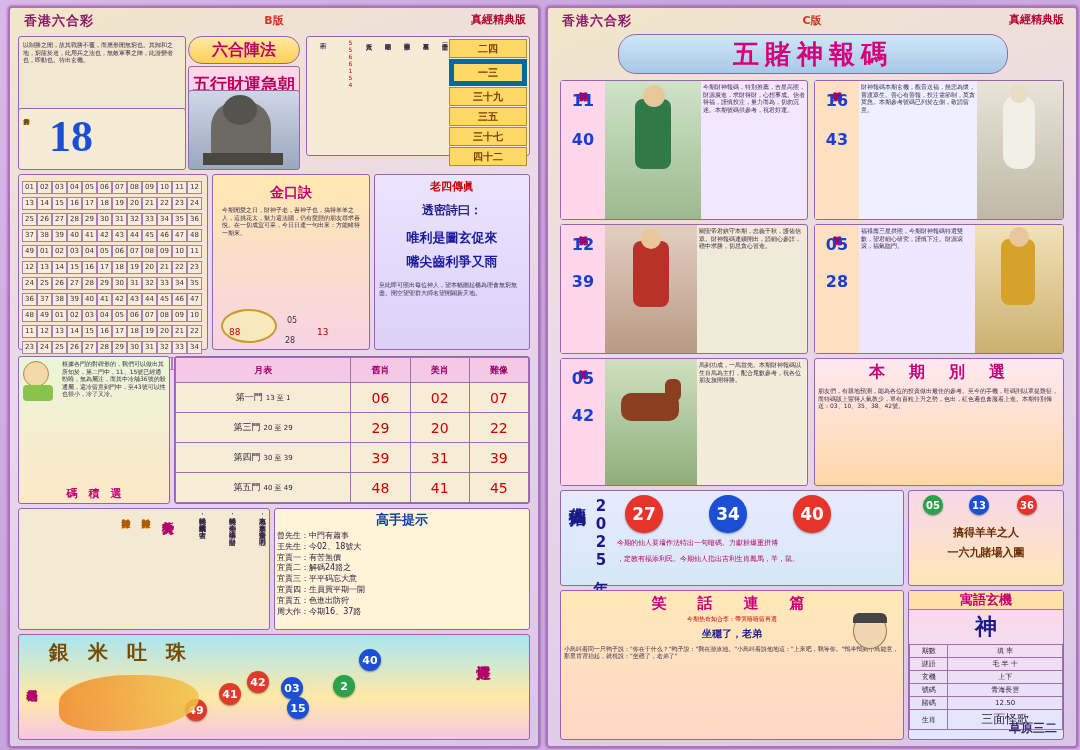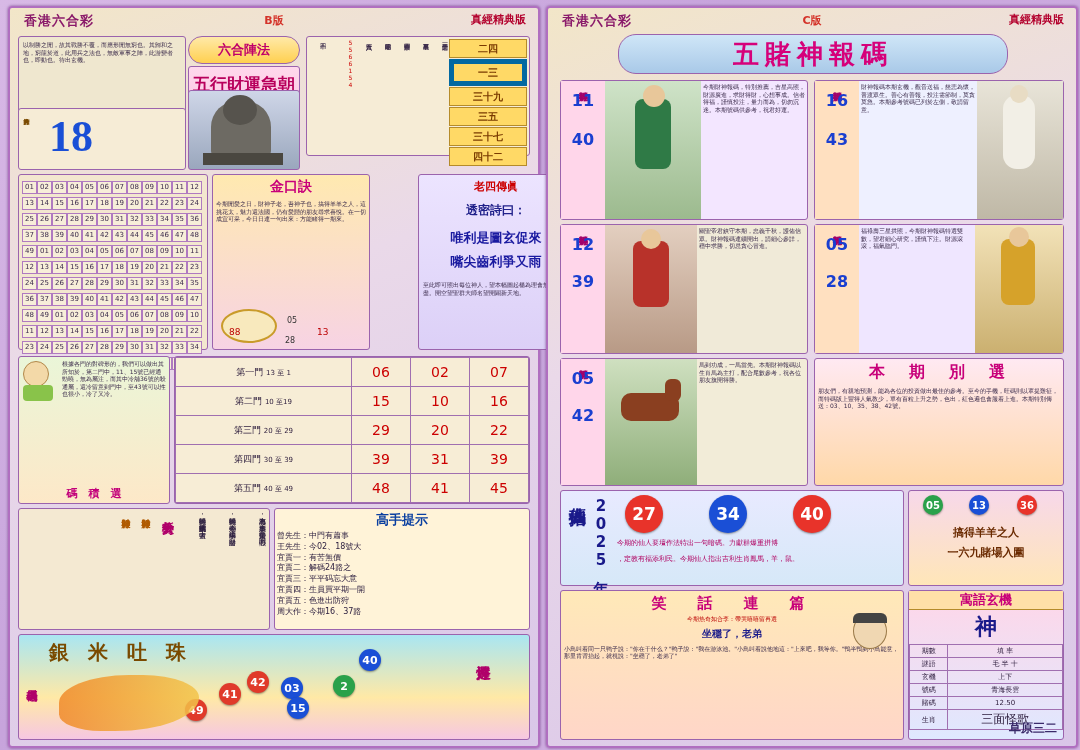--- a/index.html
+++ b/index.html
@@ -49,21 +49,21 @@
       <span class="t1">香港六合彩</span>
       <span class="t2">B版</span>
       <span class="t3">真經精典版</span>
     </div>
 
     <div class="box" style="left:8px;top:28px;width:168px;height:100px;background:#efe7cf;padding:4px;">
       <div class="tiny">以制勝之閒，故其戰勝不覆，而應形閒無窮也。其歸和之地，窮龍於道，此用兵之法也，無敵軍事之陣，此游變者也，即動也。待出玄機。</div>
     </div>
 
     <div class="box ttl" style="left:178px;top:28px;width:112px;height:28px;background:linear-gradient(#ffe9a8,#ffd050);
-                color:#c0006a;font-size:13px;line-height:26px;border-radius:14px;">
+                color:#c0006a;font-size:16px;line-height:26px;border-radius:14px;">
       <span>六合陣法</span>
     </div>
 
     <div class="box ttl" style="left:178px;top:58px;width:112px;height:90px;background:linear-gradient(#ffd8ec,#f8b8dc);
                 color:#b8005c;font-size:17px;padding:6px 4px;line-height:22px;">
       <span>五行財運急朝</span>
     </div>
 
     <div class="box" style="left:296px;top:28px;width:224px;height:120px;background:#f6ecd6;padding:2px;">
       <div style="display:flex;height:100%;">
@@ -107,52 +107,52 @@
         <span>12</span><span>13</span><span>14</span><span>15</span><span>16</span><span>17</span><span>18</span><span>19</span><span>20</span><span>21</span><span>22</span><span>23</span>
         <span>24</span><span>25</span><span>26</span><span>27</span><span>28</span><span>29</span><span>30</span><span>31</span><span>32</span><span>33</span><span>34</span><span>35</span>
         <span>36</span><span>37</span><span>38</span><span>39</span><span>40</span><span>41</span><span>42</span><span>43</span><span>44</span><span>45</span><span>46</span><span>47</span>
         <span>48</span><span>49</span><span>01</span><span>02</span><span>03</span><span>04</span><span>05</span><span>06</span><span>07</span><span>08</span><span>09</span><span>10</span>
         <span>11</span><span>12</span><span>13</span><span>14</span><span>15</span><span>16</span><span>17</span><span>18</span><span>19</span><span>20</span><span>21</span><span>22</span>
         <span>23</span><span>24</span><span>25</span><span>26</span><span>27</span><span>28</span><span>29</span><span>30</span><span>31</span><span>32</span><span>33</span><span>34</span>
         <span>35</span><span>36</span><span>37</span><span>38</span><span>39</span><span>40</span><span>41</span><span>42</span><span>43</span><span>44</span><span>45</span><span>46</span>
       </div>
     </div>
 
-    <div class="box" style="left:202px;top:166px;width:158px;height:176px;background:linear-gradient(#ffe9b0,#f7d3e4);padding:3px;">
+    <div class="box" style="left:202px;top:166px;width:158px;height:176px;background:linear-gradient(#ffe9b0,#f7d3e4);padding:9px;">
       <div class="ttl" style="font-size:14px;color:#c8007a;">金口訣</div>
       <div class="tiny" style="margin-top:4px;">今期閒愛之日，財神子老，吾神子也，搞得羊羊之人，這挑花太，魅力還法國，仍有愛戀的朋友尋求喜悅。在一切成宜可采，今日日連一句出來：方能睹得一期來。</div>
       <div style="position:absolute;left:8px;bottom:6px;width:52px;height:30px;border:2px solid #c99b2a;border-radius:50%;background:#f8e9bd;"></div>
       <div style="position:absolute;left:16px;bottom:12px;font-size:9px;color:#b00;">88</div>
       <div style="position:absolute;left:74px;bottom:24px;font-size:8px;color:#333;">05</div>
       <div style="position:absolute;left:72px;bottom:4px;font-size:8px;color:#333;">28</div>
       <div style="position:absolute;left:104px;bottom:12px;font-size:9px;color:#b00;">13</div>
     </div>
 
-    <div class="box" style="left:364px;top:166px;width:156px;height:176px;background:linear-gradient(#ece4ff,#dcd0f7);padding:4px;margin-left:44px;">
+    <div class="box" style="left:364px;top:166px;width:156px;height:176px;background:linear-gradient(#ece4ff,#dcd0f7);padding:4px;">
       <div class="ttl" style="font-size:11px;color:#c00;">老四傳眞</div>
       <div class="ttl" style="font-size:12px;color:#20218a;margin-top:8px;">透密詩曰：</div>
       <div class="ttl" style="font-size:13px;color:#1a1aa0;margin-top:10px;">唯利是圖玄促來</div>
       <div class="ttl" style="font-size:13px;color:#1a1aa0;margin-top:6px;">嘴尖齒利爭又雨</div>
       <div class="tiny" style="margin-top:10px;">至此即可照出每位神人，望本幅圖起楊為理會無窮無盡。開空望聖群大師名望開闢新天地。</div>
     </div>
 
     <div class="box" style="left:164px;top:348px;width:356px;height:148px;background:#f7edd6;">
       <table class="tb">
         <tbody>
+            <tr style="background:#f5c9e4;">
+          <td style="font-weight:bold;color:#a2006a;">月表</td>
+          <td style="font-weight:bold;color:#a2006a;">舊肖</td>
+          <td style="font-weight:bold;color:#a2006a;">美肖</td>
+          <td style="font-weight:bold;color:#a2006a;">難像</td>
+        </tr>
         <tr>
               <td><span>第一門</span> <span style="font-size:7px;">13 至 1</span></td>
             <td style="color:#c00;font-size:14px;">06</td>
             <td style="color:#c00;font-size:14px;">02</td>
             <td style="color:#c00;font-size:14px;">07</td>
-            </tr>
-        <tr>
-              <td><span>第二門</span> <span style="font-size:7px;">10 至19</span></td>
-            <td style="color:#c00;font-size:14px;">15</td>
-            <td style="color:#c00;font-size:14px;">10</td>
-            <td style="color:#c00;font-size:14px;">16</td>
             </tr>
         <tr>
               <td><span>第三門</span> <span style="font-size:7px;">20 至 29</span></td>
             <td style="color:#c00;font-size:14px;">29</td>
             <td style="color:#c00;font-size:14px;">20</td>
             <td style="color:#c00;font-size:14px;">22</td>
             </tr>
         <tr>
               <td><span>第四門</span> <span style="font-size:7px;">30 至 39</span></td>
             <td style="color:#c00;font-size:14px;">39</td>

